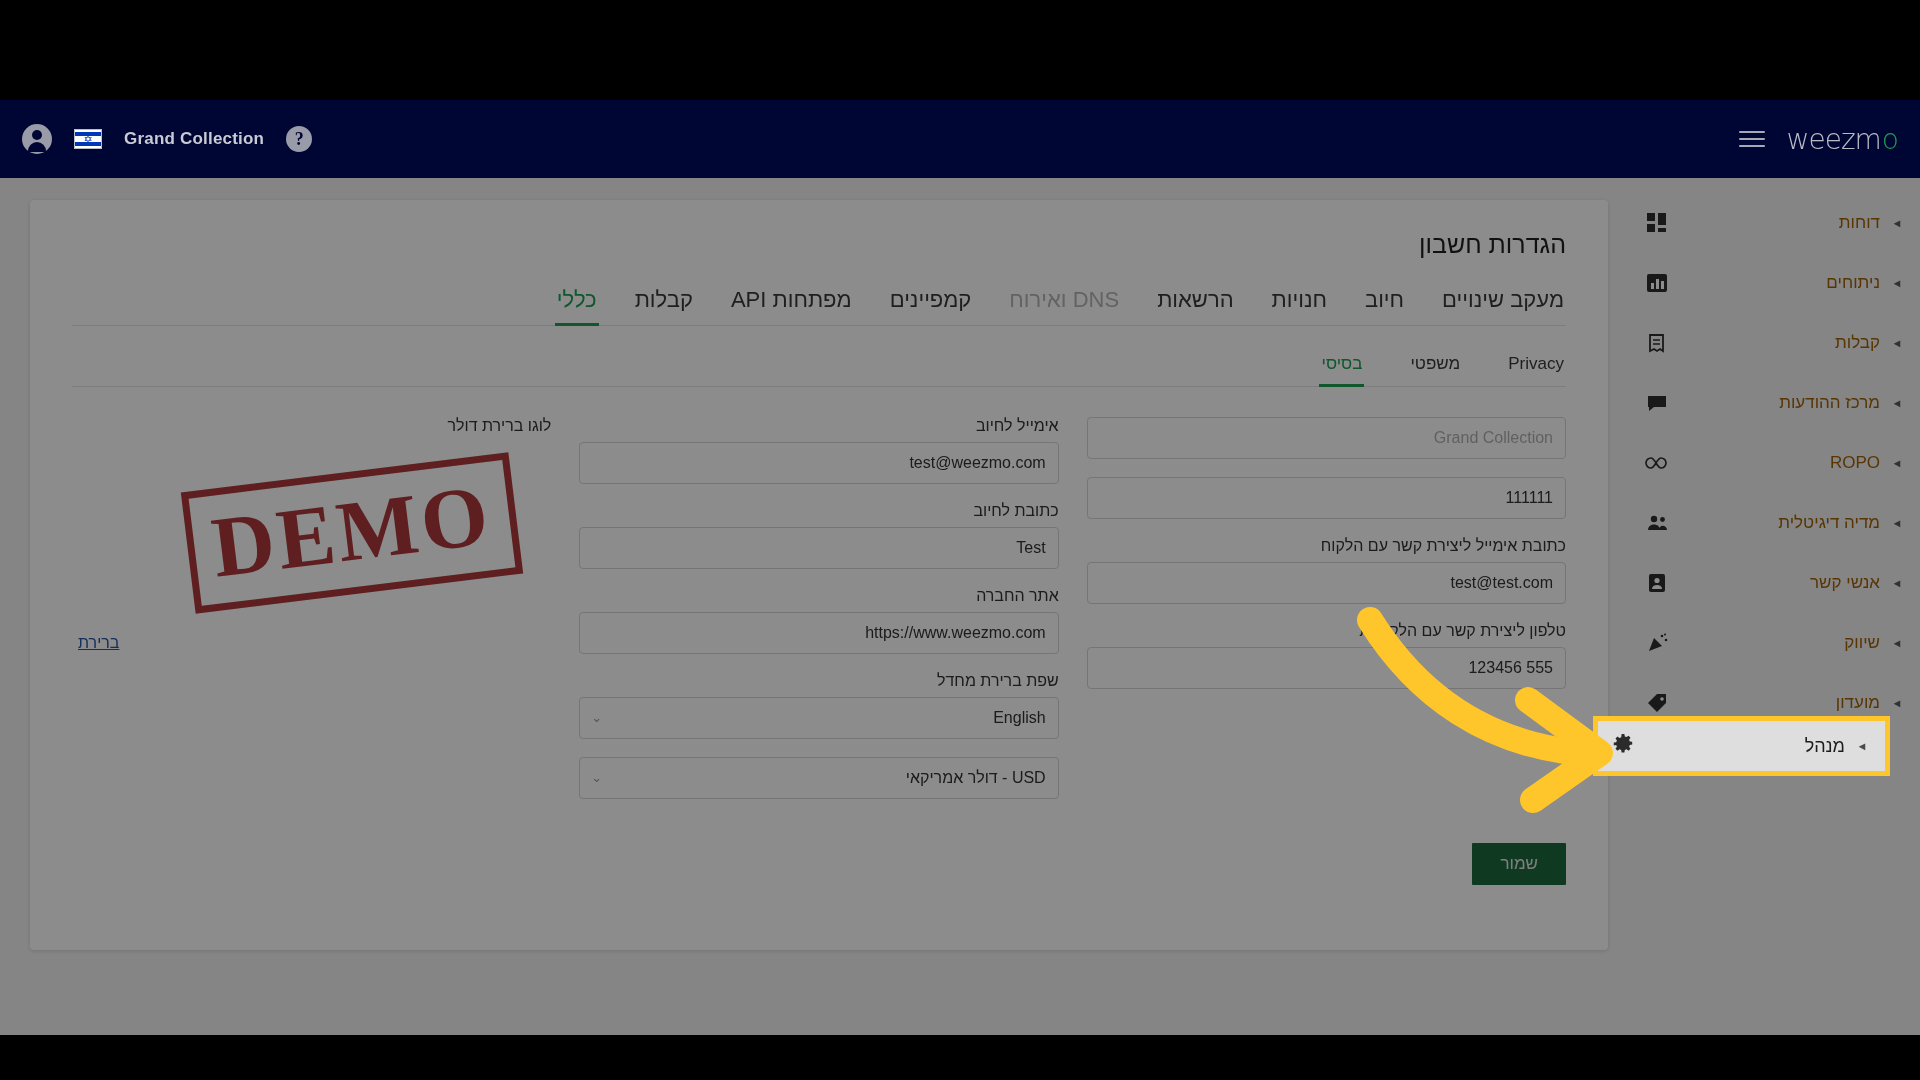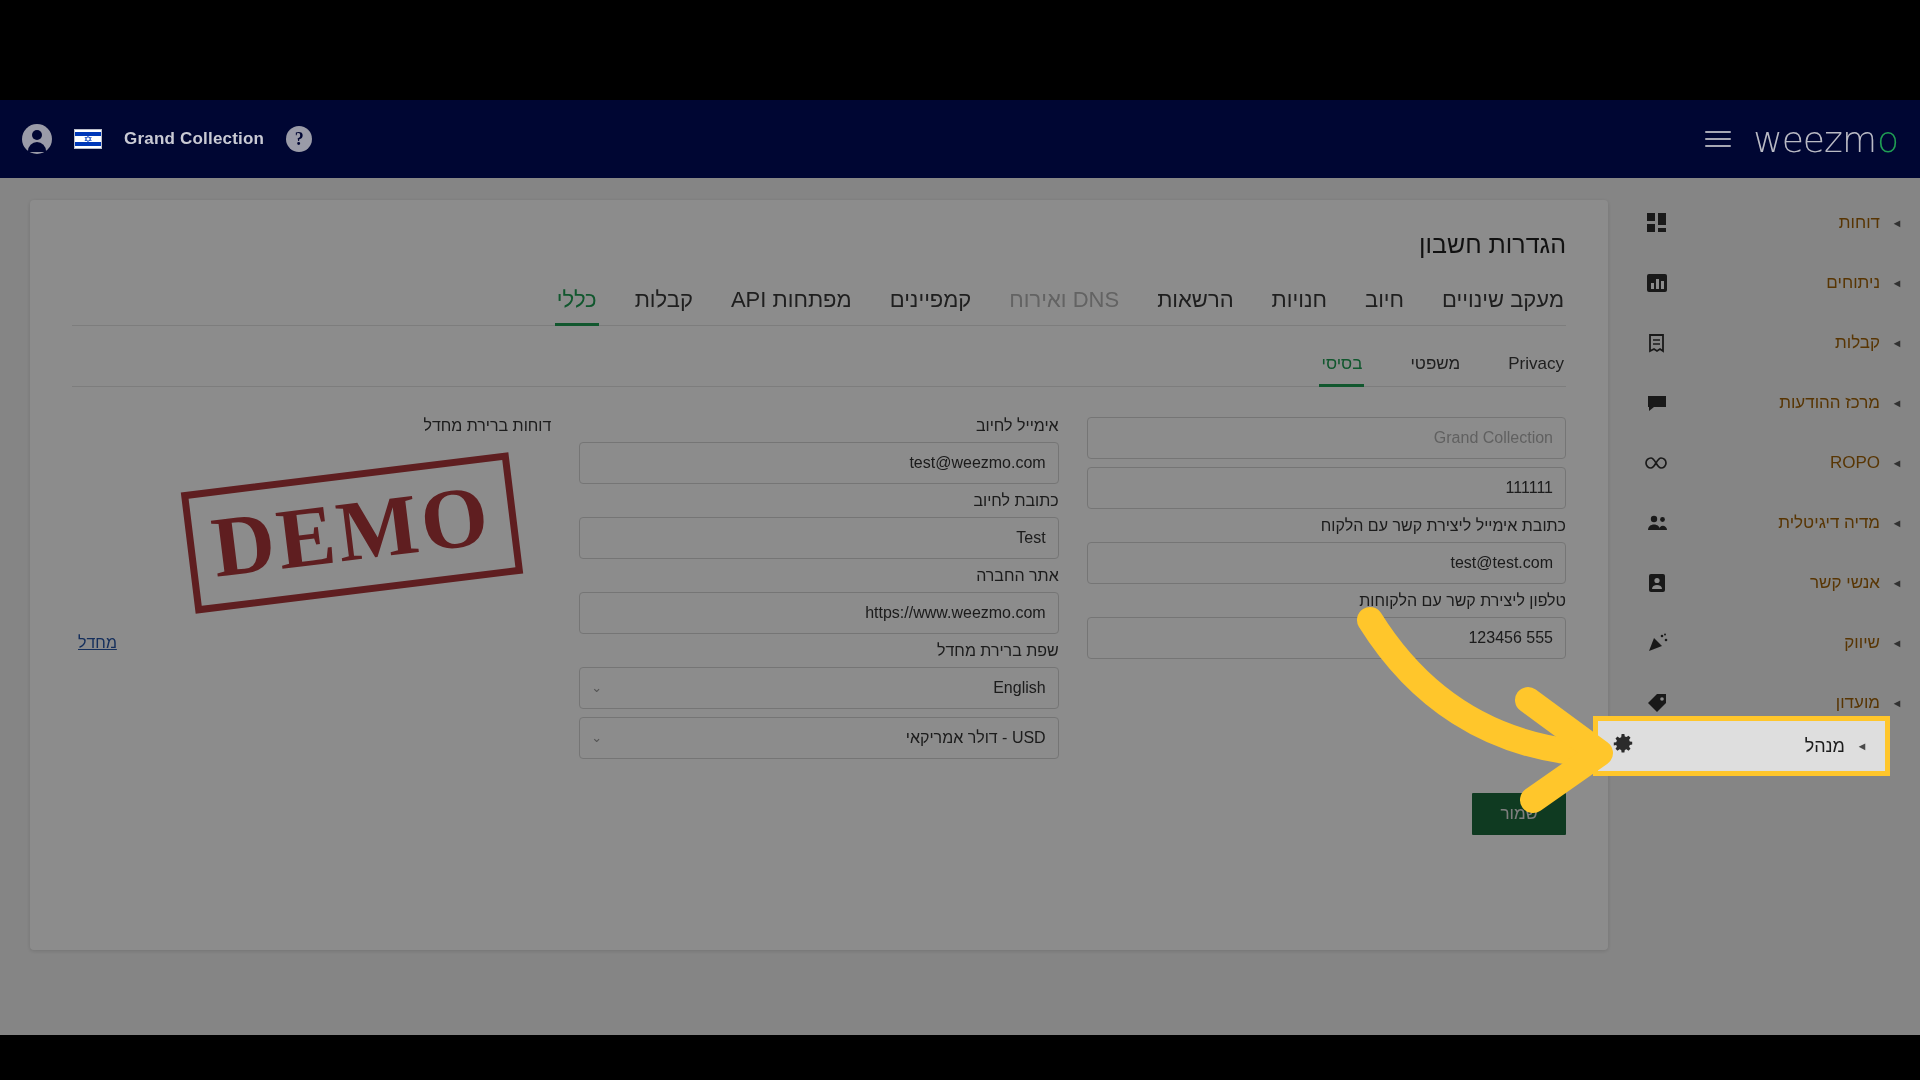--- a/index.html
+++ b/index.html
@@ -79,21 +79,21 @@
   }
   .help-icon {
     width: 26px; height: 26px; border-radius: 50%;
     background: #9a9ba8; color: #000633;
     font-size: 18px; font-weight: bold; line-height: 26px; text-align: center;
     font-family: "Liberation Serif", serif;
   }
   .hamburger { display: flex; flex-direction: column; gap: 5px; width: 26px; }
   .hamburger span { display: block; height: 2px; background: #a7a8b4; border-radius: 1px; }
   .brand-logo {
-    color: #b9bac4; font-size: 36px; letter-spacing: -1px;
+    color: #b9bac4; font-size: 28px; letter-spacing: -1px;
     font-family: "DejaVu Sans", sans-serif; font-weight: 300;
     display: flex; align-items: center;
   }
   .brand-logo .green-o {
     color: #1f9e54; display: inline-block; margin-left: 1px;
   }
 
   
   .page-body {
     position: absolute; left: 0; top: 78px;
@@ -177,21 +177,21 @@
     height: 3px; background: #1f9e54;
   }
 
   
   .form-grid {
     display: grid;
     grid-template-columns: 1fr 1fr 1fr;
     column-gap: 28px;
     margin-top: 30px;
   }
-  .fld { margin-bottom: 8px; }
+  .fld { margin-bottom: 18px; }
   .fld-label {
     font-size: 16px; color: #333; text-align: right;
     margin-bottom: 7px; display: block; white-space: nowrap;
   }
   .fld-input {
     width: 100%; height: 42px;
     border: 1px solid #d6d6d6; border-radius: 4px;
     background: #fff;
     font-size: 16px; color: #333;
     text-align: right; padding: 0 12px;
@@ -476,26 +476,26 @@
               </div>
               <div class="fld">
                 <div class="select-wrap">
                   <input class="fld-input" type="text" readonly="" value="USD - דולר אמריקאי" style="">
                   <span class="chev">⌄</span>
                 </div>
               </div>
             </div>
 
             <div class="logo-col">
-              <label class="fld-label">דוחות ברירת מחדל</label>
+              <label class="fld-label">לוגו ברירת דולר</label>
               <div class="logo-box">
                 <div class="demo-stamp">DEMO</div>
               </div>
               <div class="change-link-row">
-                <span class="change-link">מחדל</span>
+                <span class="change-link">ברירת</span>
               </div>
             </div>
           </div>
 
           <div class="save-row">
             <button class="save-btn">שמור</button>
           </div>
 
         </section>
       </main>

